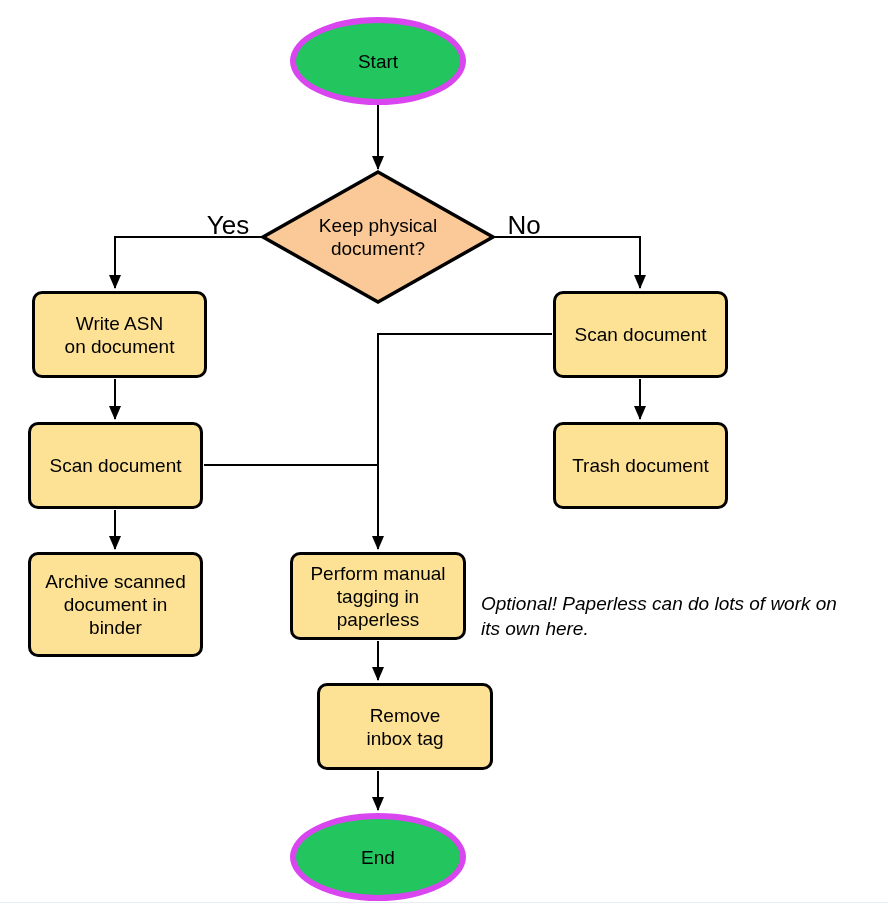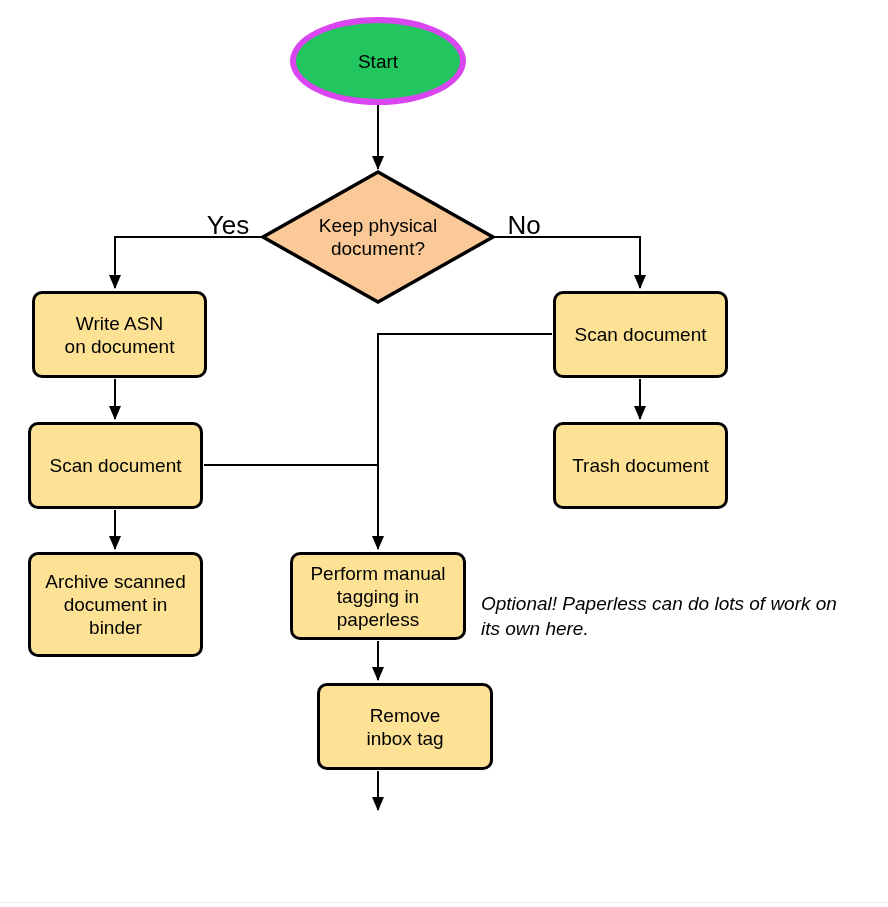--- a/index.html
+++ b/index.html
@@ -148,15 +148,16 @@
 paperless</div>
 
   <div class="node process" id="node-trash">Trash document</div>
 
   <div class="annotation">Optional! Paperless can do lots of work on
 its own here.</div>
 
   <div class="node process" id="node-remove-inbox">Remove
 inbox tag</div>
 
+  <div class="node terminal" id="node-end">End</div>
 
   <div class="bottom-rule"></div>
 </div>
 
 </body></html>

